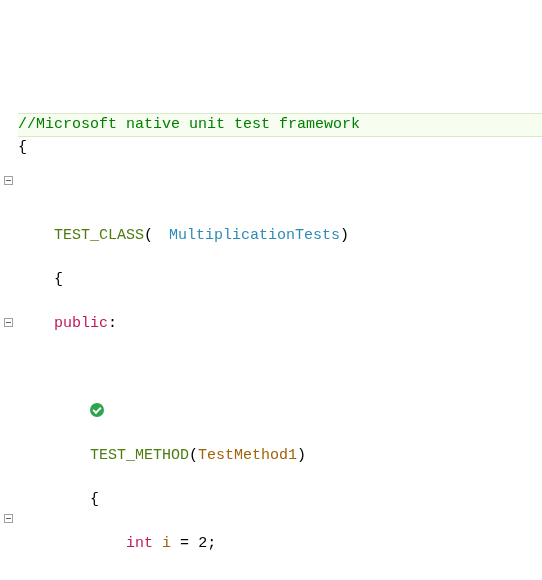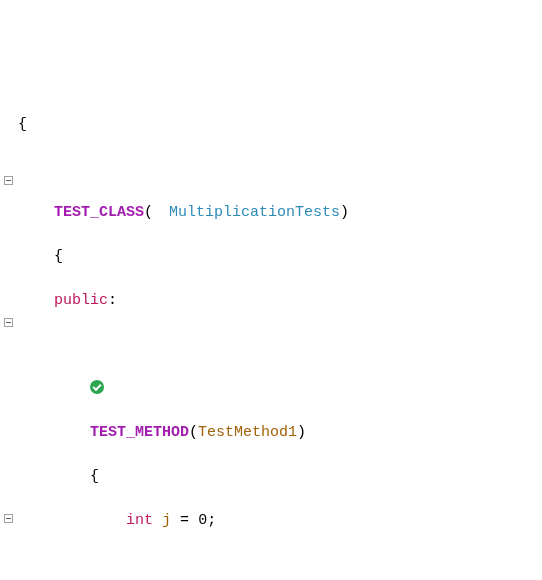--- a/index.html
+++ b/index.html
@@ -52,21 +52,21 @@
   .line { height: 22px; display: block; }
   .comment-line {
     display: inline-block;
     width: 100%;
     background: #f7fdf1;
     border-top: 1px solid #d9e8c8;
     border-bottom: 1px solid #d9e8c8;
     margin-top: -1px;
   }
   .c-comment { color: #008000; }
-  .c-macro   { color: #a21caf; font-weight: bold; }
+  .c-macro   { color: #4d7c0f; }
   .c-type    { color: #2e8bb7; padding-left: 16px; }
   .c-keyword { color: #be185d; }
   .c-punc    { color: #000000; }
   .c-num     { color: #000000; }
   .c-op      { color: #000000; }
   .c-ident   { color: #a16207; }
   .icon-pass, .icon-fail {
     display: inline-block;
     width: 14px;
     height: 14px;
@@ -90,29 +90,31 @@
 
 
 
 <div class="editor">
   <div class="gutter">
     <span class="fold" style="top:88px;"></span>
     <span class="fold" style="top:230px;"></span>
     <span class="fold" style="top:426px;"></span>
   </div>
   <div class="code">
+<span class="line comment-line"><span class="c-comment">//Microsoft native unit test framework</span></span>
 <span class="line"><span class="c-punc">{</span></span>
 <span class="line"></span>
 <span class="line"><span>    </span><span class="c-macro">TEST_CLASS</span><span class="c-punc">(</span><span class="c-type">MultiplicationTests</span><span class="c-punc">)</span></span>
 <span class="line"><span>    </span><span class="c-punc">{</span></span>
 <span class="line"><span>    </span><span class="c-keyword">public</span><span class="c-punc">:</span></span>
 <span class="line"></span>
 <span class="line"><span>        </span><span class="icon-pass"></span></span>
 <span class="line"><span>        </span><span class="c-macro">TEST_METHOD</span><span class="c-punc">(</span><span class="c-ident">TestMethod1</span><span class="c-punc">)</span></span>
 <span class="line"><span>        </span><span class="c-punc">{</span></span>
+<span class="line"><span>            </span><span class="c-keyword">int</span> <span class="c-ident">i</span> <span class="c-op">=</span> <span class="c-num">2</span><span class="c-punc">;</span></span>
 <span class="line"><span>            </span><span class="c-keyword">int</span> <span class="c-ident">j</span> <span class="c-op">=</span> <span class="c-num">0</span><span class="c-punc">;</span></span>
 
 
 
 
 
 
 
 
 

